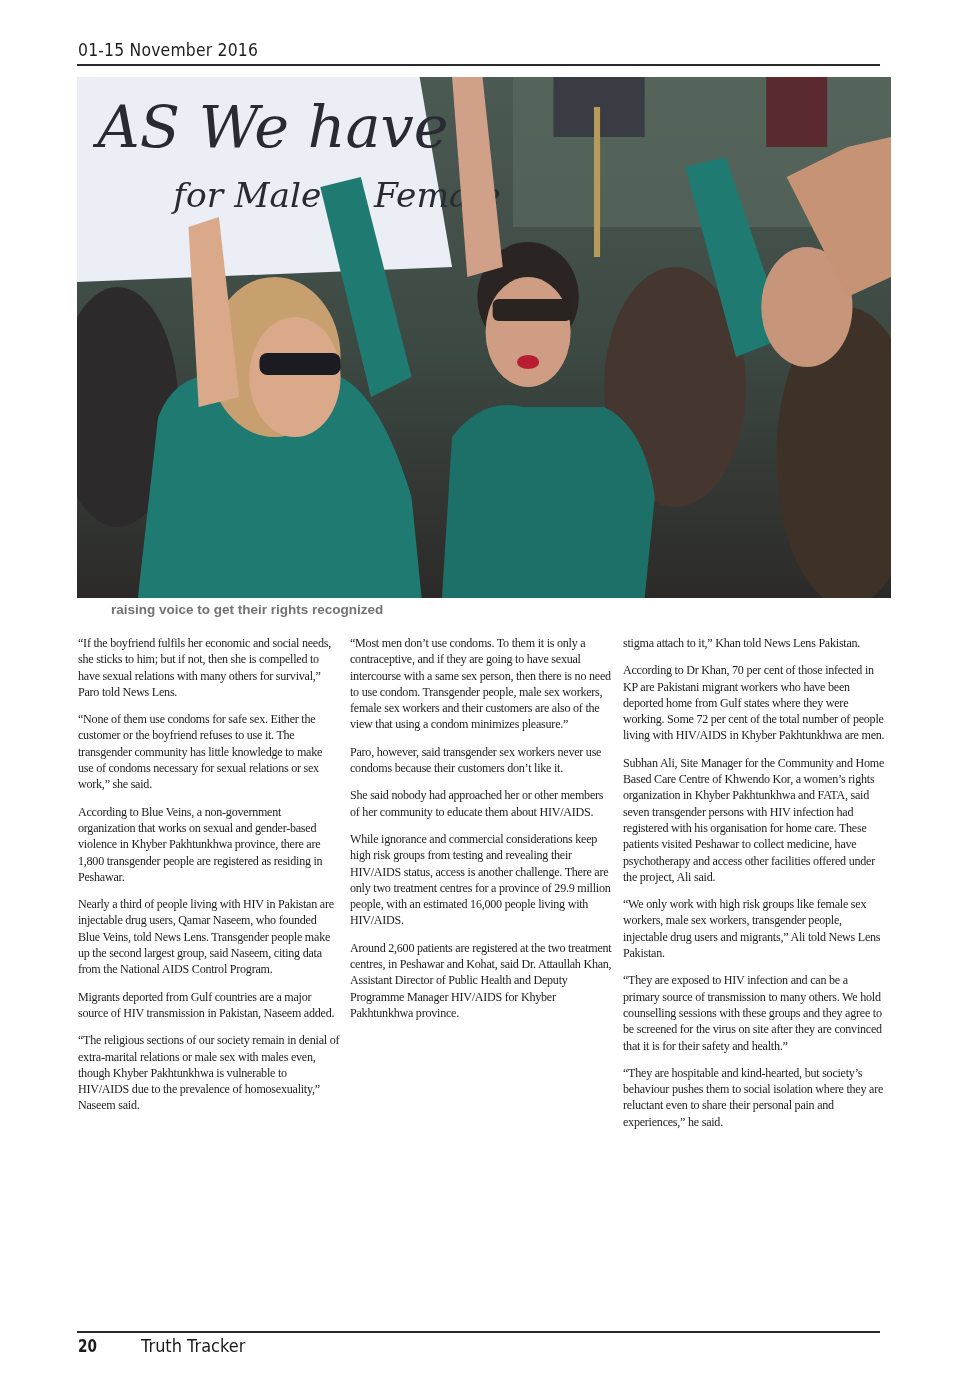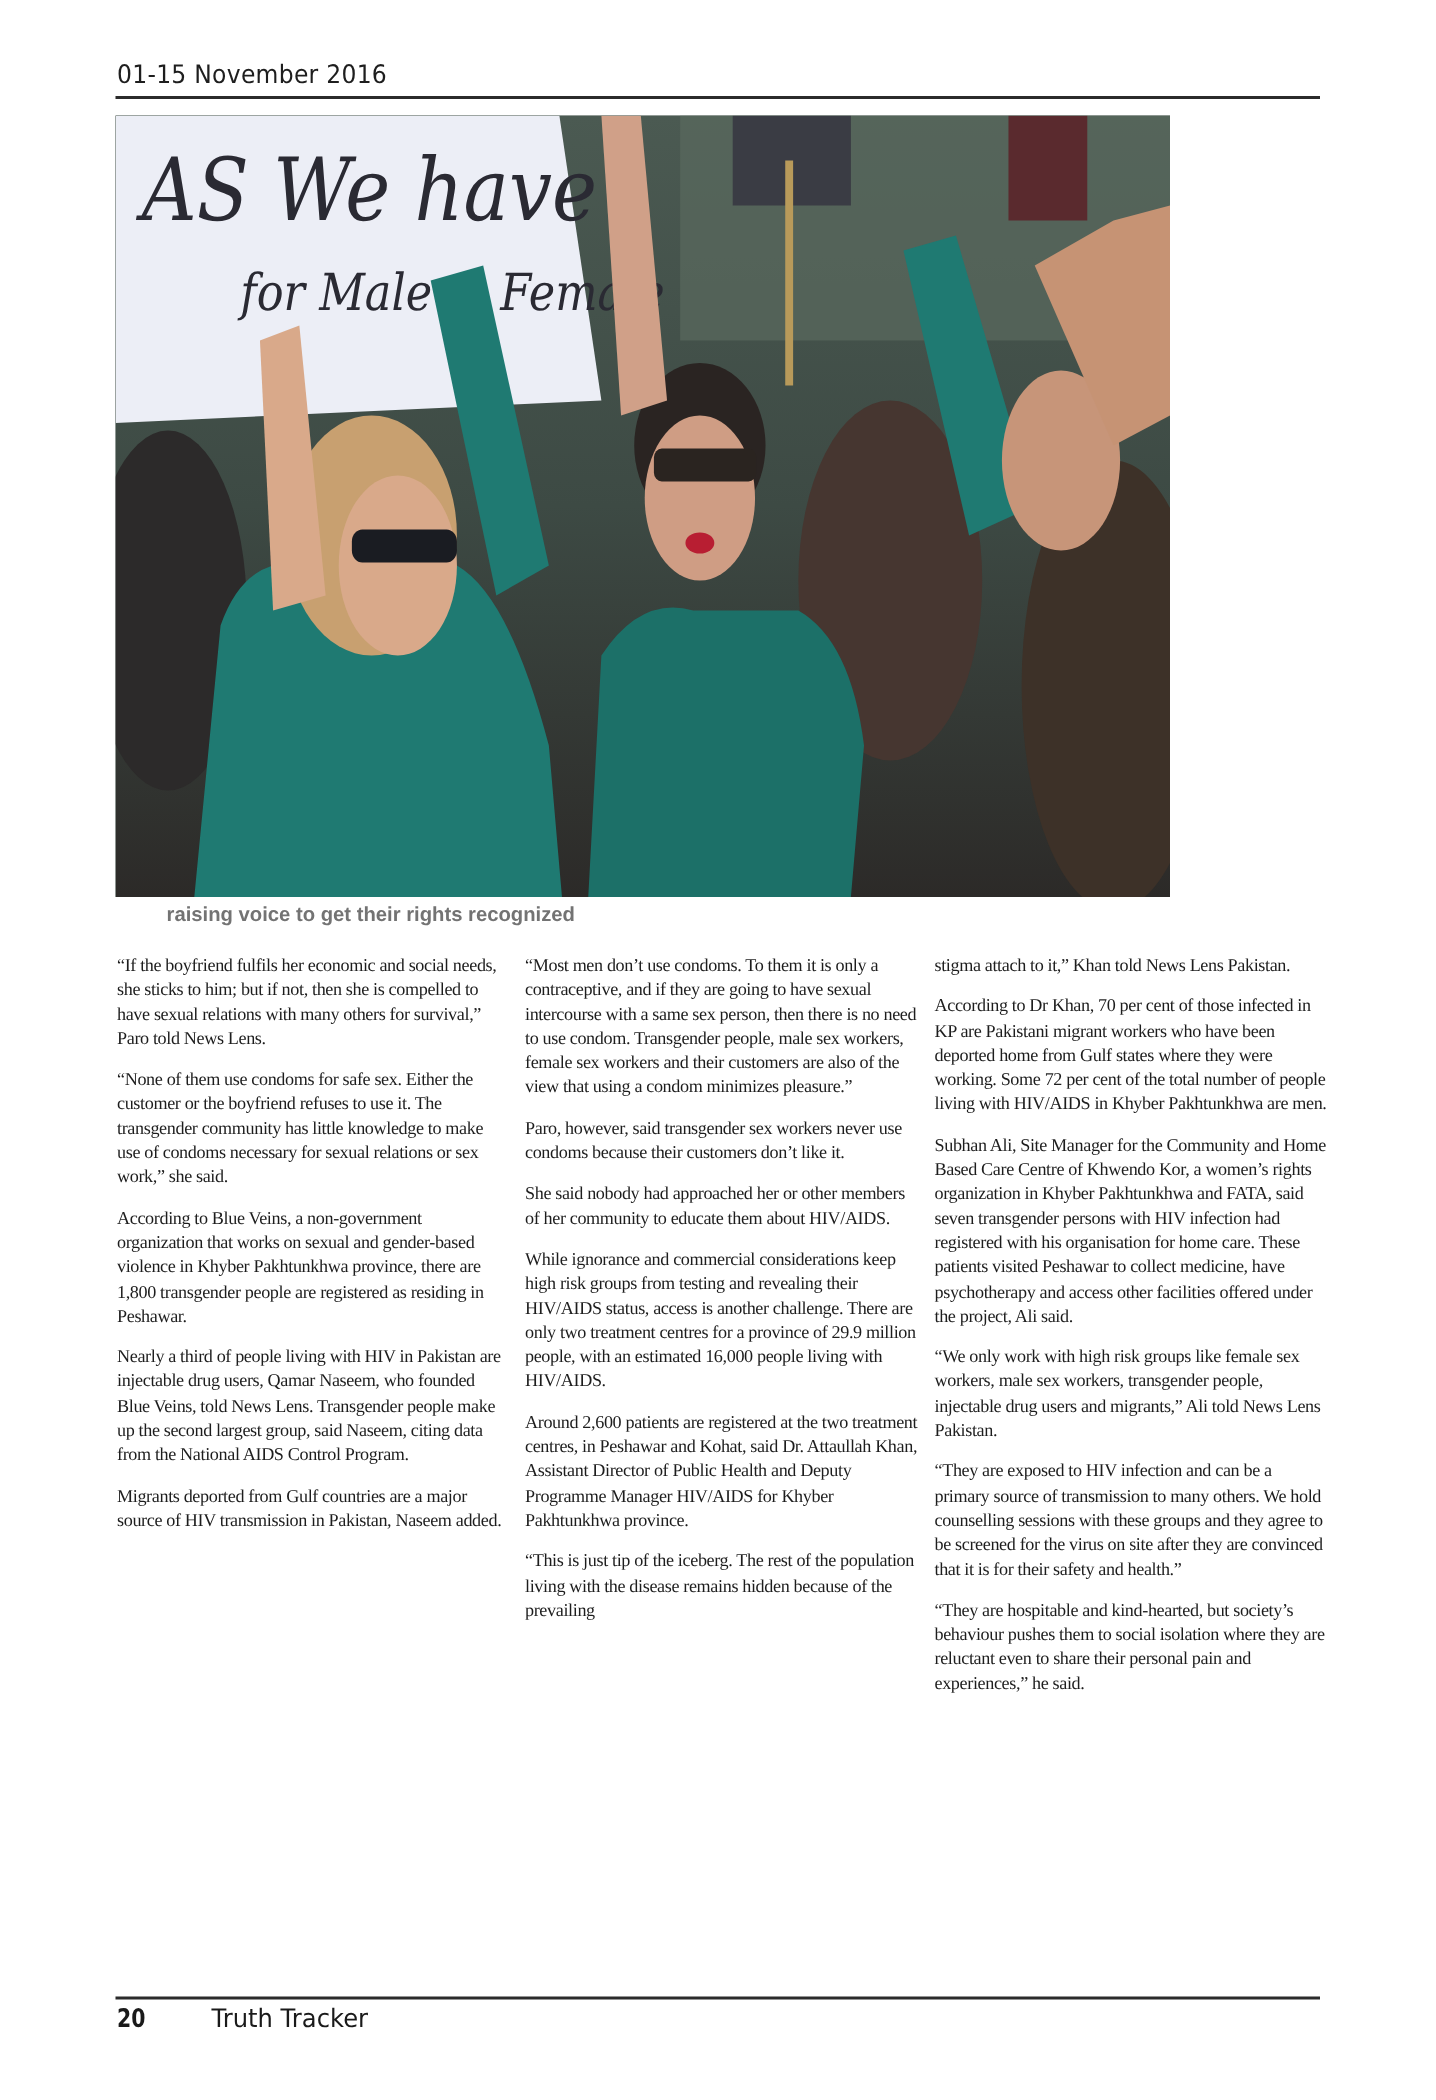--- a/index.html
+++ b/index.html
@@ -9,21 +9,21 @@
     .issue-date {
       position: absolute; left: 78px; top: 40px;
       font-family: "DejaVu Sans", sans-serif; font-size: 17px; letter-spacing: 0.2px;
       color: #1e1e1e; transform: scaleX(0.92); transform-origin: left center;
     }
     .rule-top {
       position: absolute; left: 77px; top: 64px; width: 803px; height: 2px; background: #2b2b2b;
     }
 
     .photo {
-      position: absolute; left: 77px; top: 77px; width: 703px; height: 521px; overflow: hidden;
+      position: absolute; left: 77px; top: 77px; width: 814px; height: 521px; overflow: hidden;
       background: #3a4a42;
     }
     .photo svg { display: block; width: 100%; height: 100%; }
 
     .caption {
       position: absolute; left: 111px; top: 602px;
       font-size: 13.5px; font-weight: bold; color: #737373;
     }
 
     .col {
@@ -101,29 +101,29 @@
 </div>
 
 <div class="caption">raising voice to get their rights recognized</div>
 
 <div class="col col-1">
   <p>“If the boyfriend fulfils her economic and social needs, she sticks to him; but if not, then she is compelled to have sexual relations with many others for survival,” Paro told News Lens.</p>
   <p>“None of them use condoms for safe sex. Either the customer or the boyfriend refuses to use it. The transgender community has little knowledge to make use of condoms necessary for sexual relations or sex work,” she said.</p>
   <p>According to Blue Veins, a non-government organization that works on sexual and gender-based violence in Khyber Pakhtunkhwa province, there are 1,800 transgender people are registered as residing in Peshawar.</p>
   <p>Nearly a third of people living with HIV in Pakistan are injectable drug users, Qamar Naseem, who founded Blue Veins, told News Lens. Transgender people make up the second largest group, said Naseem, citing data from the National AIDS Control Program.</p>
   <p>Migrants deported from Gulf countries are a major source of HIV transmission in Pakistan, Naseem added.</p>
+  <p>“The religious sections of our society remain in denial of extra-marital relations or male sex with males even, though Khyber Pakhtunkhwa is vulnerable to HIV/AIDS due to the prevalence of homosexuality,” Naseem said.</p>
 </div>
 
 <div class="col col-2">
   <p>“Most men don’t use condoms. To them it is only a contraceptive, and if they are going to have sexual intercourse with a same sex person, then there is no need to use condom. Transgender people, male sex workers, female sex workers and their customers are also of the view that using a condom minimizes pleasure.”</p>
   <p>Paro, however, said transgender sex workers never use condoms because their customers don’t like it.</p>
   <p>She said nobody had approached her or other members of her community to educate them about HIV/AIDS.</p>
   <p>While ignorance and commercial considerations keep high risk groups from testing and revealing their HIV/AIDS status, access is another challenge. There are only two treatment centres for a province of 29.9 million people, with an estimated 16,000 people living with HIV/AIDS.</p>
   <p>Around 2,600 patients are registered at the two treatment centres, in Peshawar and Kohat, said Dr. Attaullah Khan, Assistant Director of Public Health and Deputy Programme Manager HIV/AIDS for Khyber Pakhtunkhwa province.</p>
-  <p>“This is just tip of the iceberg. The rest of the population living with the disease remains hidden because of the prevailing</p>
 </div>
 
 <div class="col col-3">
   <p>stigma attach to it,” Khan told News Lens Pakistan.</p>
   <p>According to Dr Khan, 70 per cent of those infected in KP are Pakistani migrant workers who have been deported home from Gulf states where they were working. Some 72 per cent of the total number of people living with HIV/AIDS in Khyber Pakhtunkhwa are men.</p>
   <p>Subhan Ali, Site Manager for the Community and Home Based Care Centre of Khwendo Kor, a women’s rights organization in Khyber Pakhtunkhwa and FATA, said seven transgender persons with HIV infection had registered with his organisation for home care. These patients visited Peshawar to collect medicine, have psychotherapy and access other facilities offered under the project, Ali said.</p>
   <p>“We only work with high risk groups like female sex workers, male sex workers, transgender people, injectable drug users and migrants,” Ali told News Lens Pakistan.</p>
   <p>“They are exposed to HIV infection and can be a primary source of transmission to many others. We hold counselling sessions with these groups and they agree to be screened for the virus on site after they are convinced that it is for their safety and health.”</p>
   <p>“They are hospitable and kind-hearted, but society’s behaviour pushes them to social isolation where they are reluctant even to share their personal pain and experiences,” he said.</p>
 </div>

